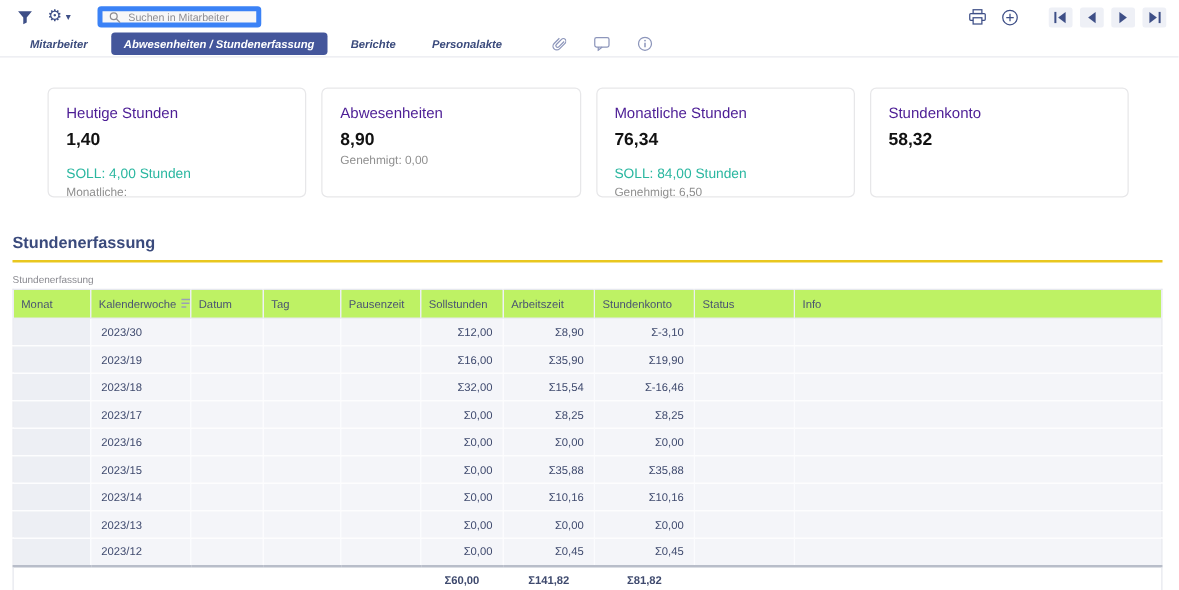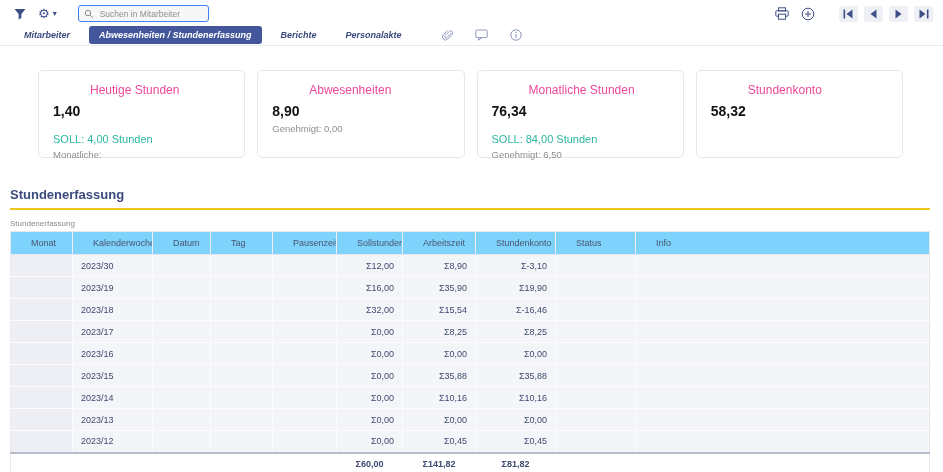--- a/index.html
+++ b/index.html
@@ -10,52 +10,52 @@
     font-family:"Liberation Sans", sans-serif;
     color:#3f4a6e;
   }
   
   .toolbar { display:flex; align-items:center; height:24px; padding:3px 10px 0 14px; }
   .tool-icon { display:flex; align-items:center; justify-content:center; color:#3e4f87; cursor:pointer; }
   .gear-wrap { display:flex; align-items:center; margin-left:12px; cursor:pointer; }
   .gear-glyph { font-family:"DejaVu Sans", sans-serif; font-size:13px; color:#3e4f87; line-height:1; }
   .chev { font-family:"DejaVu Sans", sans-serif; font-size:8px; color:#3e4f87; margin-left:3px; }
   .searchbox { display:flex; align-items:center; width:131px; height:17px; margin-left:21px;
-    background:#f7f7f8; border:1px solid #3b82f6; border-radius:3px; padding:0 5px; }
+    background:#f7f7f8; border:4px solid #3b82f6; border-radius:3px; padding:0 5px; }
   .searchbox input { border:none; outline:none; background:transparent; width:100%;
     font-family:"Liberation Sans", sans-serif; font-size:8.5px; color:#555; margin-left:4px; }
   .searchbox input::placeholder { color:#8d8d93; }
   .toolbar-right { margin-left:auto; display:flex; align-items:center; }
   .toolbar-right .tool-icon { margin-left:12px; }
   .nav-group { display:flex; margin-left:18px; }
   .nav-btn { width:19px; height:16px; margin-left:6px; background:#eef0f6; border-radius:2px;
     display:flex; align-items:center; justify-content:center; cursor:pointer; }
   
   .tabbar { display:flex; align-items:center; height:22px; padding-left:14px; border-bottom:1px solid #e9eaef; }
   .tab { font-size:9px; font-weight:bold; color:#3a4a7c; padding:4px 10px; margin-right:9px;
     border-radius:3px; cursor:pointer; white-space:nowrap;font-style:italic; }
   .tab.active { background:#44569b; color:#ffffff; }
   .tabbar-icons { display:flex; align-items:center; margin-left:9px; }
   .tabbar-icons .tool-icon { margin-left:11px; margin-right:11px; color:#8d96bb; }
   
   .cards { display:flex; gap:12px; margin:24px 40px 0 38px; }
   .card { flex:1; border:1px solid #e7e7e9; border-radius:5px; background:#fff; padding:9px 14px 9px 14px; height:88px; }
-  .card-title { font-size:12px; color:#ec4899; margin-top:3px;margin-left:37px; }
+  .card-title { font-size:12px; color:#4c1d95; margin-top:3px; }
   .card-value { font-size:14px; font-weight:bold; color:#121212; margin-top:6px; }
   .card-soll  { font-size:11px; color:#2ab7a0; margin-top:14px; min-height:11px; }
   .card-gen   { font-size:9.5px; color:#8f8f8f; margin-top:4px; min-height:11px; }
   
   .section-head { margin:27px 13px 0 10px; border-bottom:2px solid #e9c71f; padding-bottom:5px; }
   .section-title { font-size:13px; font-weight:bold; color:#3a4a7c; }
   .grid-label { margin:9px 0 3px 10px; font-size:8px; color:#8a8a90; }
   
   table.grid { width:920px; margin-left:10px; border-collapse:collapse; table-layout:fixed;
     font-size:9px; color:#3f4a6e; border:1px solid #e6e8ee; }
   thead th { height:23px; font-weight:normal; font-size:9px; color:#4a5372; text-align:left;
-    padding:0 20px; background:#7dd3fc; border-right:1px solid #eceef2; border-bottom:1px solid #e6e8ee;
+    padding:0 6px; background:#bef264; border-right:1px solid #eceef2; border-bottom:1px solid #e6e8ee;
     white-space:nowrap; overflow:hidden; cursor:pointer; }
   thead th:last-child { border-right:none; }
   tbody td { height:22px; background:#f4f5f9; padding:0 8px; border-right:1px solid #fbfcfe;
     border-bottom:1px solid #fdfdfe; white-space:nowrap; overflow:hidden; }
   tbody td:last-child { border-right:none; }
   tbody td.col-monat { background:#edeff4; }
   tbody td.col-sollstunden, tbody td.col-arbeitszeit, tbody td.col-stundenkonto { text-align:right; }
   tfoot td { height:22px; background:#ffffff; border-top:2px solid #b8bdc9; font-weight:bold;
     text-align:center; color:#3f4a6e; }
   .kw-filter { vertical-align:-1px; margin-left:4px; cursor:pointer; }

